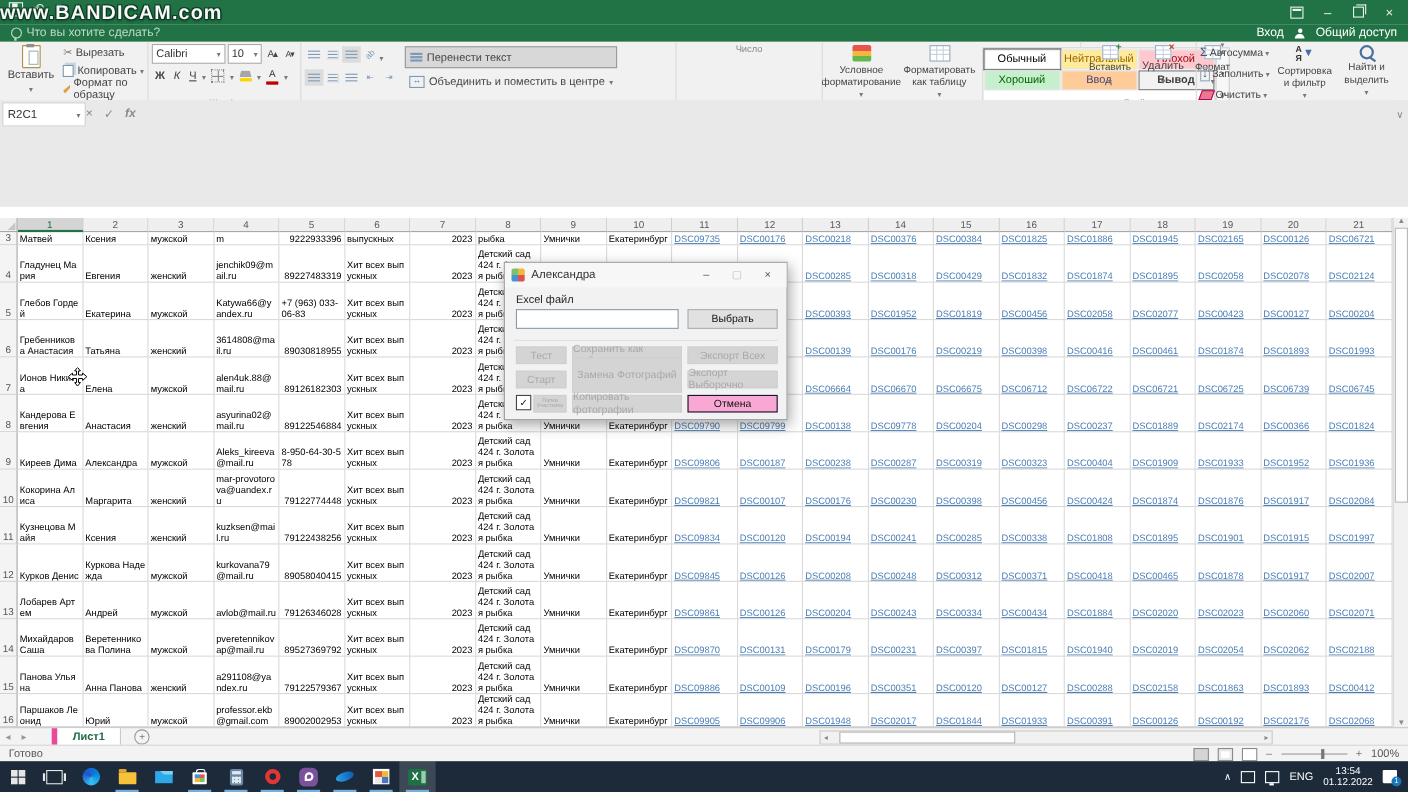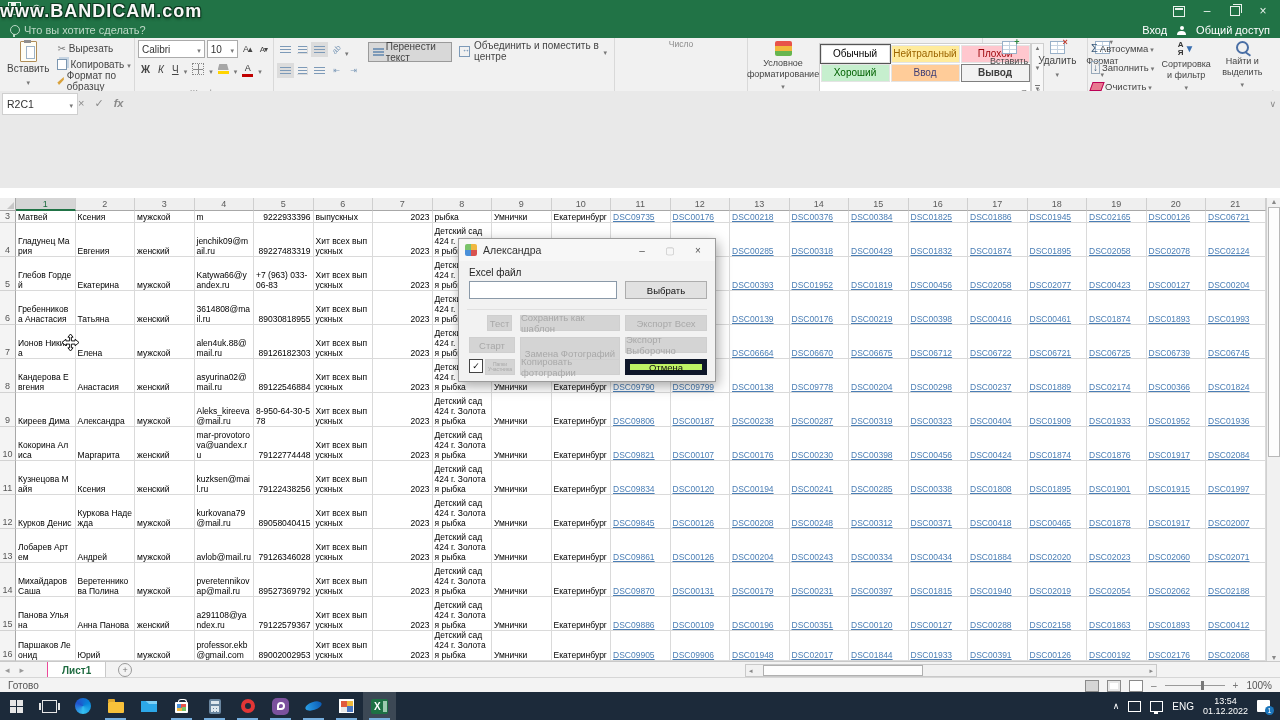--- a/index.html
+++ b/index.html
@@ -153,30 +153,30 @@
   .ic-photos{width:12px;height:12px;border-radius:2px;
      background:conic-gradient(#f0b73f 0 25%,#d9534f 25% 50%,#4a90d9 50% 75%,#7ac36a 75%)}
   #dlg-title .t{flex:1;font-size:10.5px;color:#333}
   .dlgbtn{width:22px;text-align:center;color:#555}
   .dlgbtn.dis{color:#c0c0c0}
   #dlg-filelabel{left:10px;top:28px}
   #dlg-input{left:10px;top:42px;width:148px;height:18px;background:#fff;border:1px solid #8a99a8;box-sizing:border-box}
   .wbutton{background:#e1e1e1;border:1px solid #adadad;display:flex;align-items:center;justify-content:center;
      font-size:9.5px;color:#111;box-sizing:border-box}
   .wbutton.dis{background:#d4d4d4;border:1px solid #cfcfcf;color:#a8a8a8}
-  .wbutton.primary{border:5px solid #0f172a;background:#bef264}
+  .wbutton.primary{border:1px solid #0f172a;background:#f9a8d4}
   #dlg-sep{left:8px;top:70px;width:240px;height:1px;background:#e0e0e0}
   .chk{width:12px;height:12px;background:#fff;border:1px solid #444;display:flex;align-items:center;
        justify-content:center;font-size:9px;color:#111}
 
   
   #sheetbar{top:661px;left:0;width:1280px;height:16px;background:#f3f3f3;border-top:1px solid #c9c9c9;
      display:flex;align-items:center;font-size:10px;color:#777}
   .snav{padding:0 5px;font-size:9px;color:#999}
-  #sheettab{height:16px;background:#fff;border-left:1px solid #ec4899;border-right:1px solid #c9c9c9;
+  #sheettab{height:16px;background:#fff;border-left:5px solid #ec4899;border-right:1px solid #c9c9c9;
      color:#1e6b40;font-weight:bold;display:flex;align-items:center;padding:0 14px;margin-left:18px}
   .addsheet{width:12px;height:12px;border:1px solid #999;border-radius:50%;display:flex;align-items:center;
      justify-content:center;font-size:9px;color:#777;margin-left:12px}
   #hscroll{position:absolute;left:745px;top:2px;width:410px;height:11px;background:#f1f1f1;border:1px solid #c9c9c9;
      display:flex;align-items:center;font-size:7px;color:#888}
   .hthumb{height:9px;width:158px;background:#fdfdfd;border:1px solid #b0b0b0;margin-left:10px}
 
   #statusbar{top:677px;left:0;width:1280px;height:15px;background:#f3f3f3;border-top:1px solid #d6d6d6;
      display:flex;align-items:center;font-size:10px;color:#555}
   #status-right{margin-left:auto;display:flex;align-items:center;gap:8px;padding-right:8px}
@@ -364,21 +364,21 @@
           <span class="alignbtn">
               <span class="bars c"></span>
             </span>
           <span class="alignbtn">
               <span class="bars"></span>
             </span>
           <span class="alignbtn" style="color:#7d9ab8;font-size:8px">⇤</span>
           <span class="alignbtn" style="color:#7d9ab8;font-size:8px">⇥</span>
         </div>
       </div>
-      <div style="display:flex;gap:3px;padding-top:2px">
+      <div style="display:flex;flex-direction:column;gap:3px;padding-top:2px">
         <div class="wrapbtn active">
           <span class="bars"></span>
           <span>Перенести текст</span>
         </div>
         <div class="wrapbtn">
           <span class="ic-merge"></span>
           <span>Объединить и поместить в центре</span>
             <span class="ddb"></span>
         </div>
       </div>
@@ -389,20 +389,25 @@
   <div class="rgroup" style="width:132px">
     <div class="glabel"><span>Число</span></div>
     <span class="launcher">⌐</span>
   </div>
 
   <div class="rgroup" style="width:234px">
     <div class="rbody" style="gap:4px">
       <div class="bigbtn" style="width:56px">
         <span class="ic-cf"></span>
         <span style="font-size:9px">Условное форматирование</span>
+          <span class="ddb"></span>
+      </div>
+      <div class="bigbtn" style="width:62px">
+        <span class="ic-ft"></span>
+        <span style="font-size:9px">Форматировать как таблицу</span>
           <span class="ddb"></span>
       </div>
       <div style="display:flex;padding-top:3px">
         <div id="style-gallery">
             <div class="stylecell sel" style="background: rgb(255, 255, 255); color: rgb(0, 0, 0);">Обычный</div>
             <div class="stylecell" style="background: rgb(255, 235, 156); color: rgb(156, 101, 0);">Нейтральный</div>
             <div class="stylecell" style="background: rgb(255, 199, 206); color: rgb(156, 0, 6);">Плохой</div>
             <div class="stylecell" style="background: rgb(198, 239, 206); color: rgb(0, 97, 0);">Хороший</div>
             <div class="stylecell" style="background: rgb(255, 204, 153); color: rgb(63, 63, 118);">Ввод</div>
             <div class="stylecell" style="background: rgb(242, 242, 242); color: rgb(63, 63, 63); border: 1px solid rgb(127, 127, 127); font-weight: bold;">Вывод</div>
@@ -865,25 +870,25 @@
     <span class="ic-photos"></span>
     <span class="t">Александра</span>
     <span class="dlgbtn">–</span>
     <span class="dlgbtn dis">▢</span>
     <span class="dlgbtn">×</span>
   </div>
   <div class="abs" id="dlg-filelabel">Excel файл</div>
   <input class="abs" id="dlg-input" value="" style="">
   <div class="abs wbutton" style="left:166px;top:42px;width:82px;height:18px">Выбрать</div>
   <div class="abs" id="dlg-sep"></div>
-  <div class="abs wbutton dis" style="left:28px;top:76px;width:25px;height:16px">Тест</div>
+  <div class="abs wbutton dis" style="left:10px;top:76px;width:46px;height:16px">Тест</div>
   <div class="abs wbutton dis" style="left:61px;top:76px;width:100px;height:16px">Сохранить как шаблон</div>
   <div class="abs wbutton dis" style="left:166px;top:76px;width:82px;height:16px">Экспорт Всех</div>
   <div class="abs wbutton dis" style="left:10px;top:98px;width:46px;height:16px">Старт</div>
-  <div class="abs wbutton dis" style="left:61px;top:98px;width:100px;height:32px">Замена Фотографий</div>
+  <div class="abs wbutton dis" style="left:61px;top:86px;width:100px;height:32px">Замена Фотографий</div>
   <div class="abs wbutton dis" style="left:166px;top:98px;width:82px;height:16px">Экспорт Выборочно</div>
   <div class="abs" style="left:10px;top:120px">
       <span class="chk">✓</span>
     </div>
   <div class="abs wbutton dis" style="left:26px;top:120px;width:30px;height:16px;font-size:5px;line-height:5px;text-align:center">Папки Участника</div>
   <div class="abs wbutton dis" style="left:61px;top:120px;width:100px;height:16px">Копировать фотографии</div>
   <div class="abs wbutton primary" style="left:166px;top:120px;width:82px;height:16px">Отмена</div>
 </div>
 
 <div class="abs" id="sheetbar">

